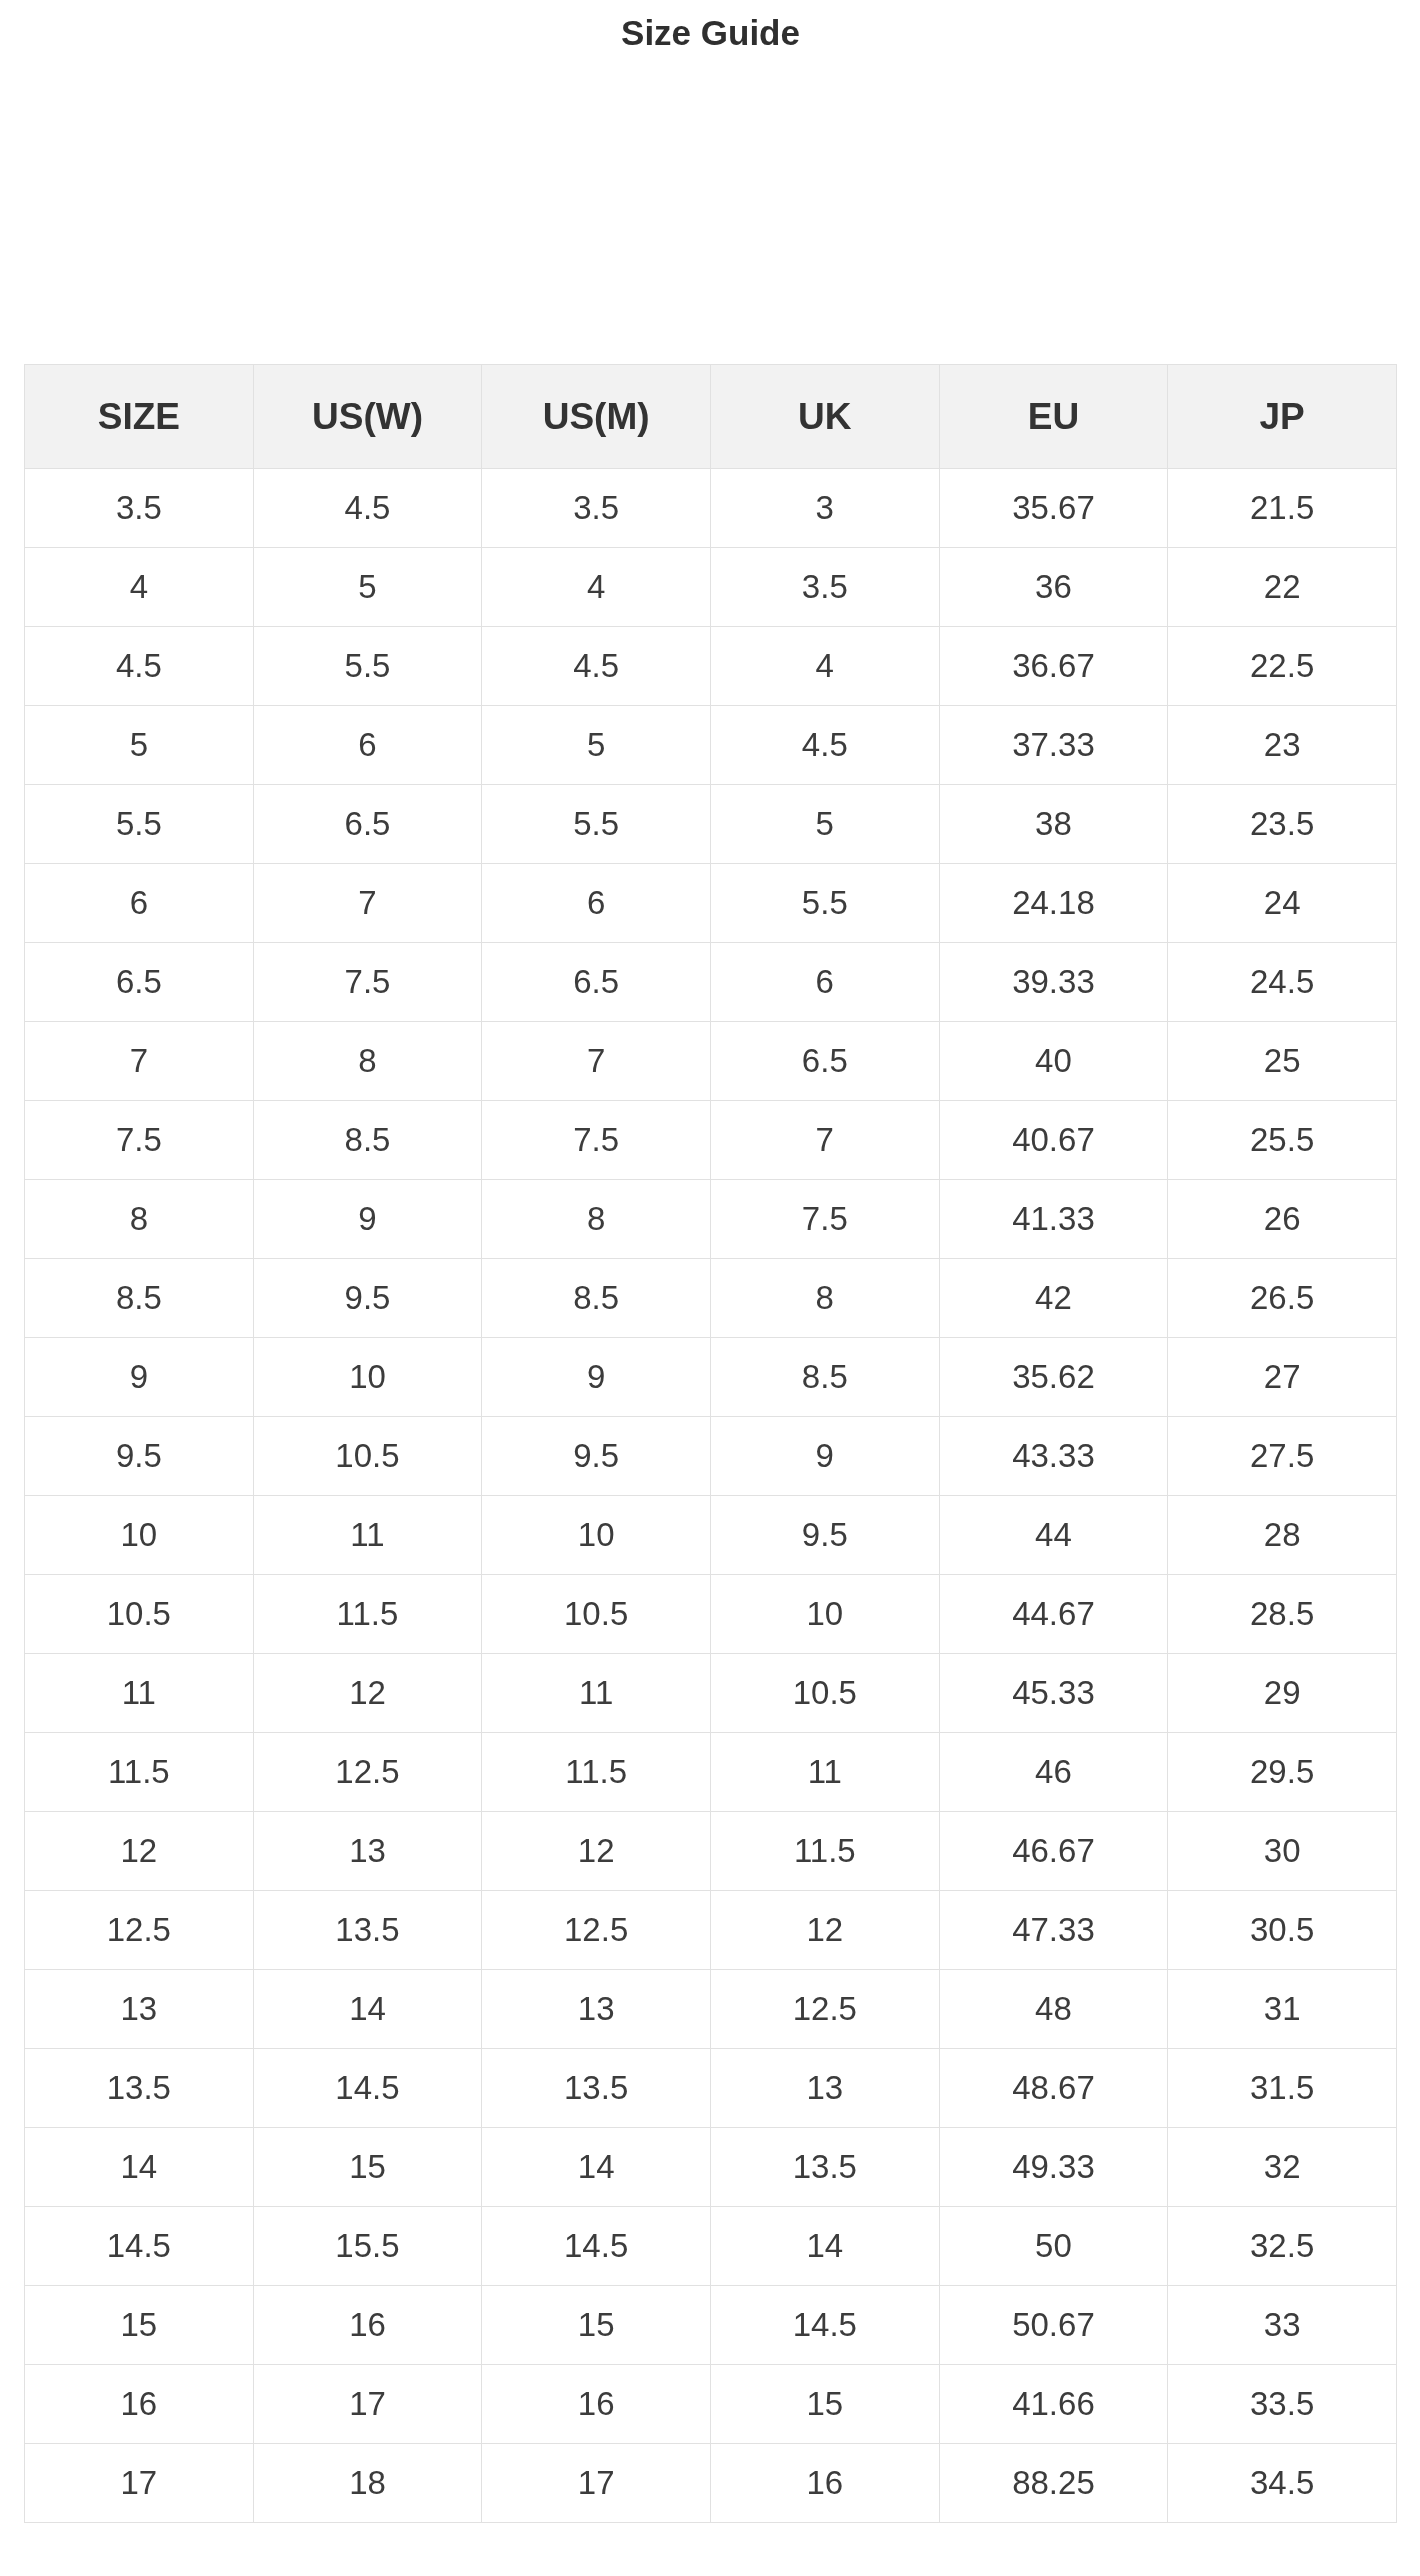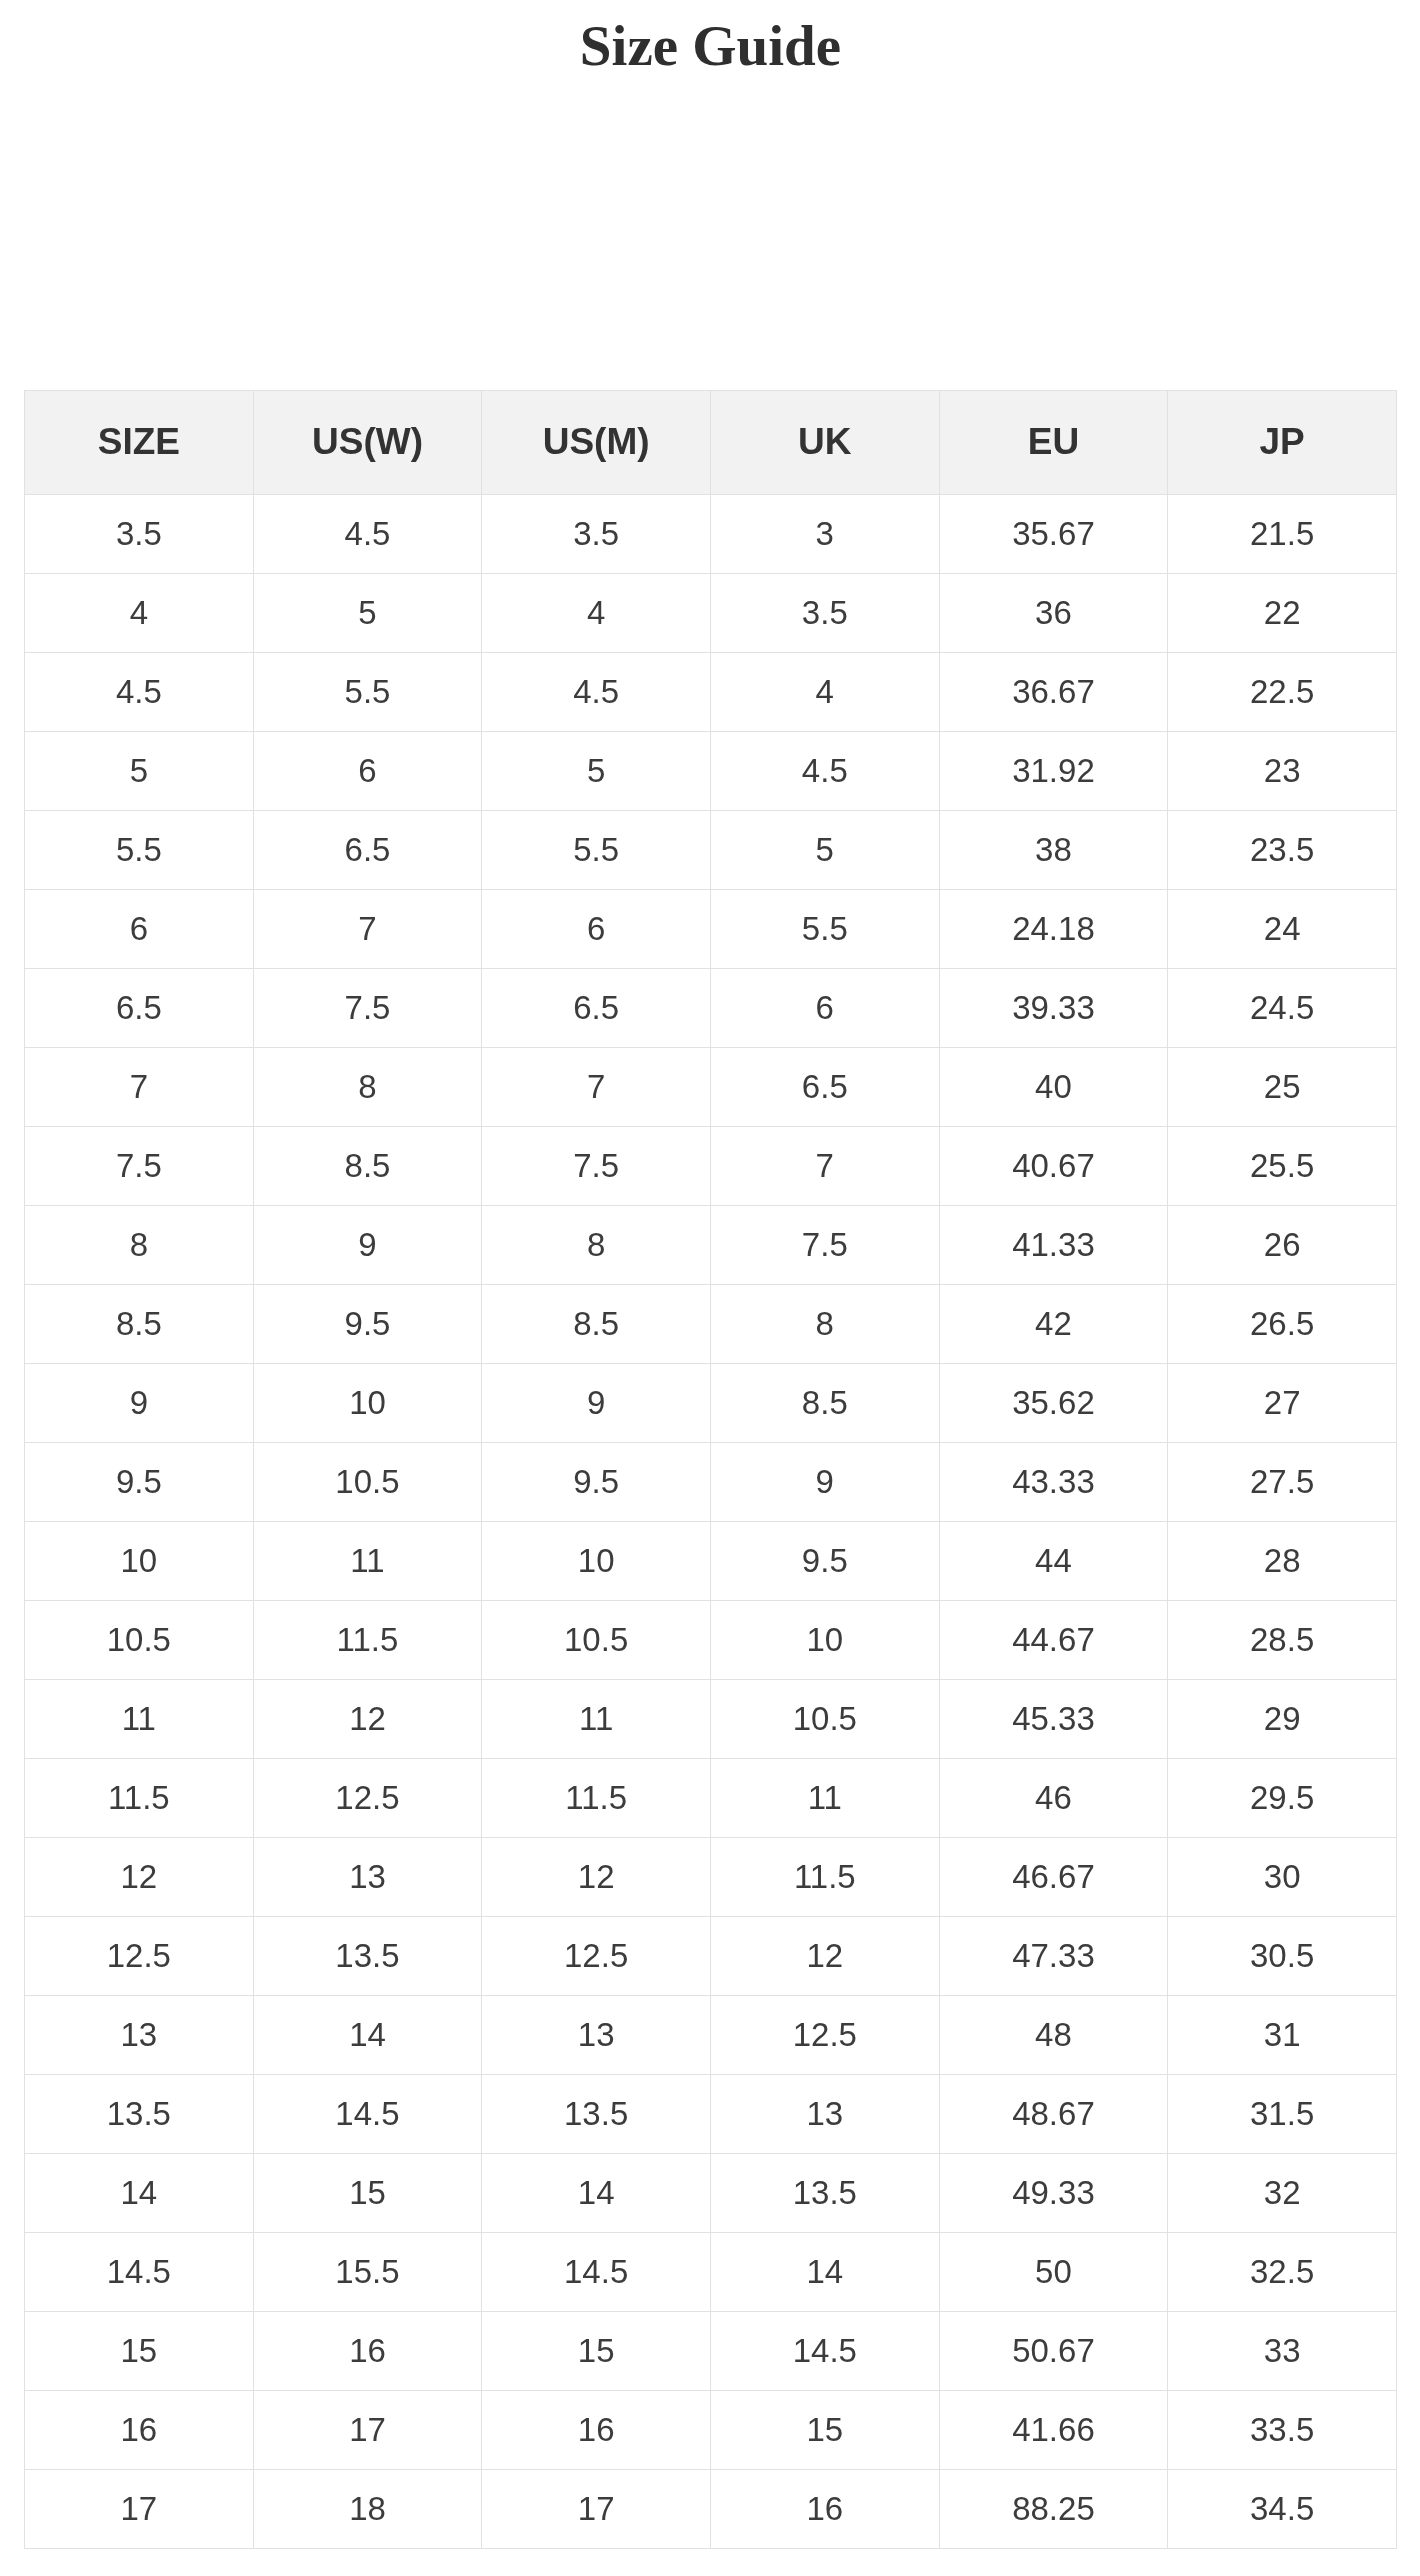--- a/index.html
+++ b/index.html
@@ -14,25 +14,24 @@
     color: #333333;
   }
   .page {
     width: 1421px;
     height: 2576px;
     overflow: hidden;
   }
   h1.page-title {
     margin: 13px auto 8px auto;
     text-align: center;
-    font-size: 57px;
+    font-size: 35px;
     line-height: 1.15;
     font-weight: 700;
     color: #2f2f2f;
-    font-family: Liberation Serif, serif;
   }
   table.size-table {
     border-collapse: collapse;
     table-layout: fixed;
     width: 1373px;
     margin: 311px auto 0 auto;
     padding-left: 40px;
   }
   table.size-table th,
   table.size-table td {
@@ -96,21 +95,21 @@
           <td>4.5</td>
           <td>4</td>
           <td>36.67</td>
           <td>22.5</td>
         </tr>
         <tr>
           <td>5</td>
           <td>6</td>
           <td>5</td>
           <td>4.5</td>
-          <td>31.92</td>
+          <td>37.33</td>
           <td>23</td>
         </tr>
         <tr>
           <td>5.5</td>
           <td>6.5</td>
           <td>5.5</td>
           <td>5</td>
           <td>38</td>
           <td>23.5</td>
         </tr>

